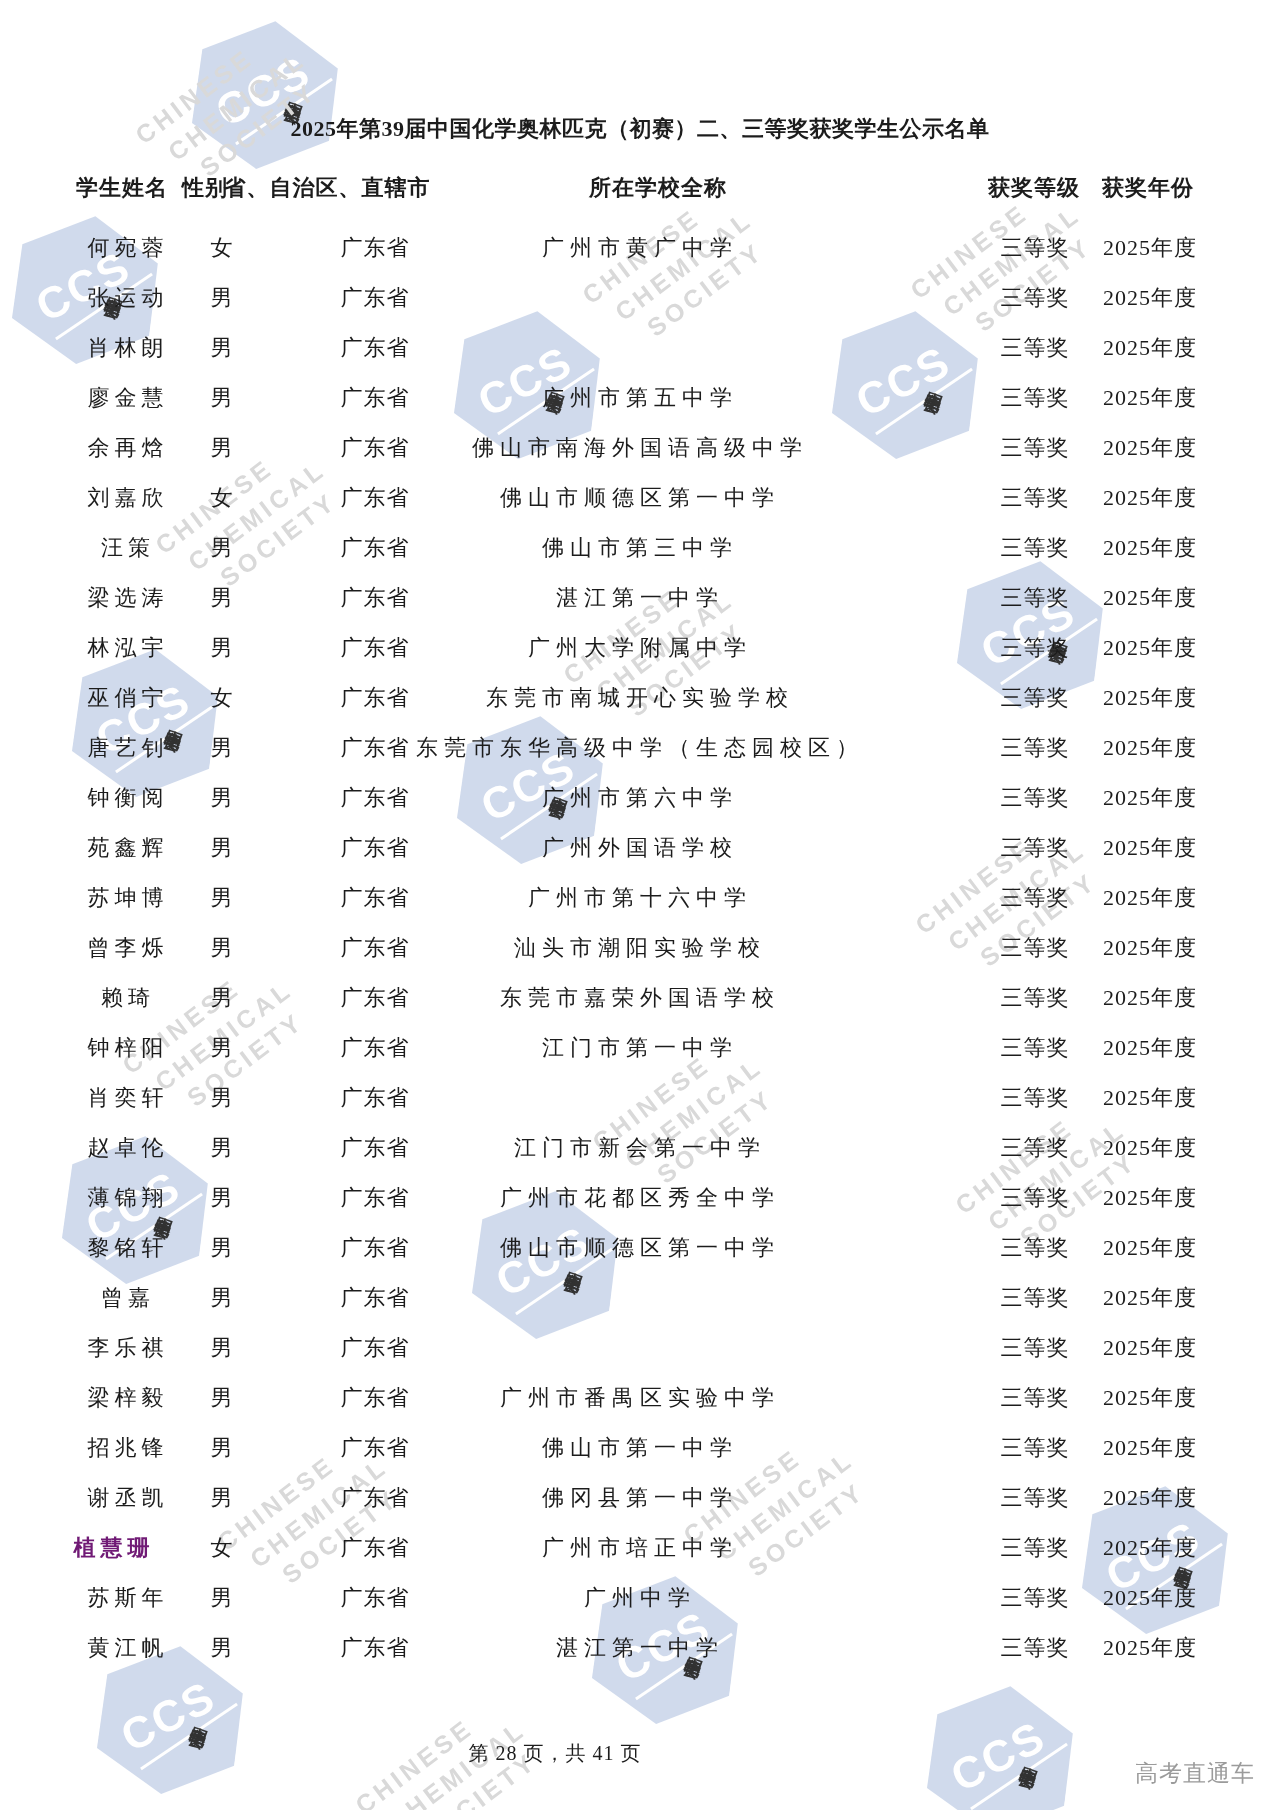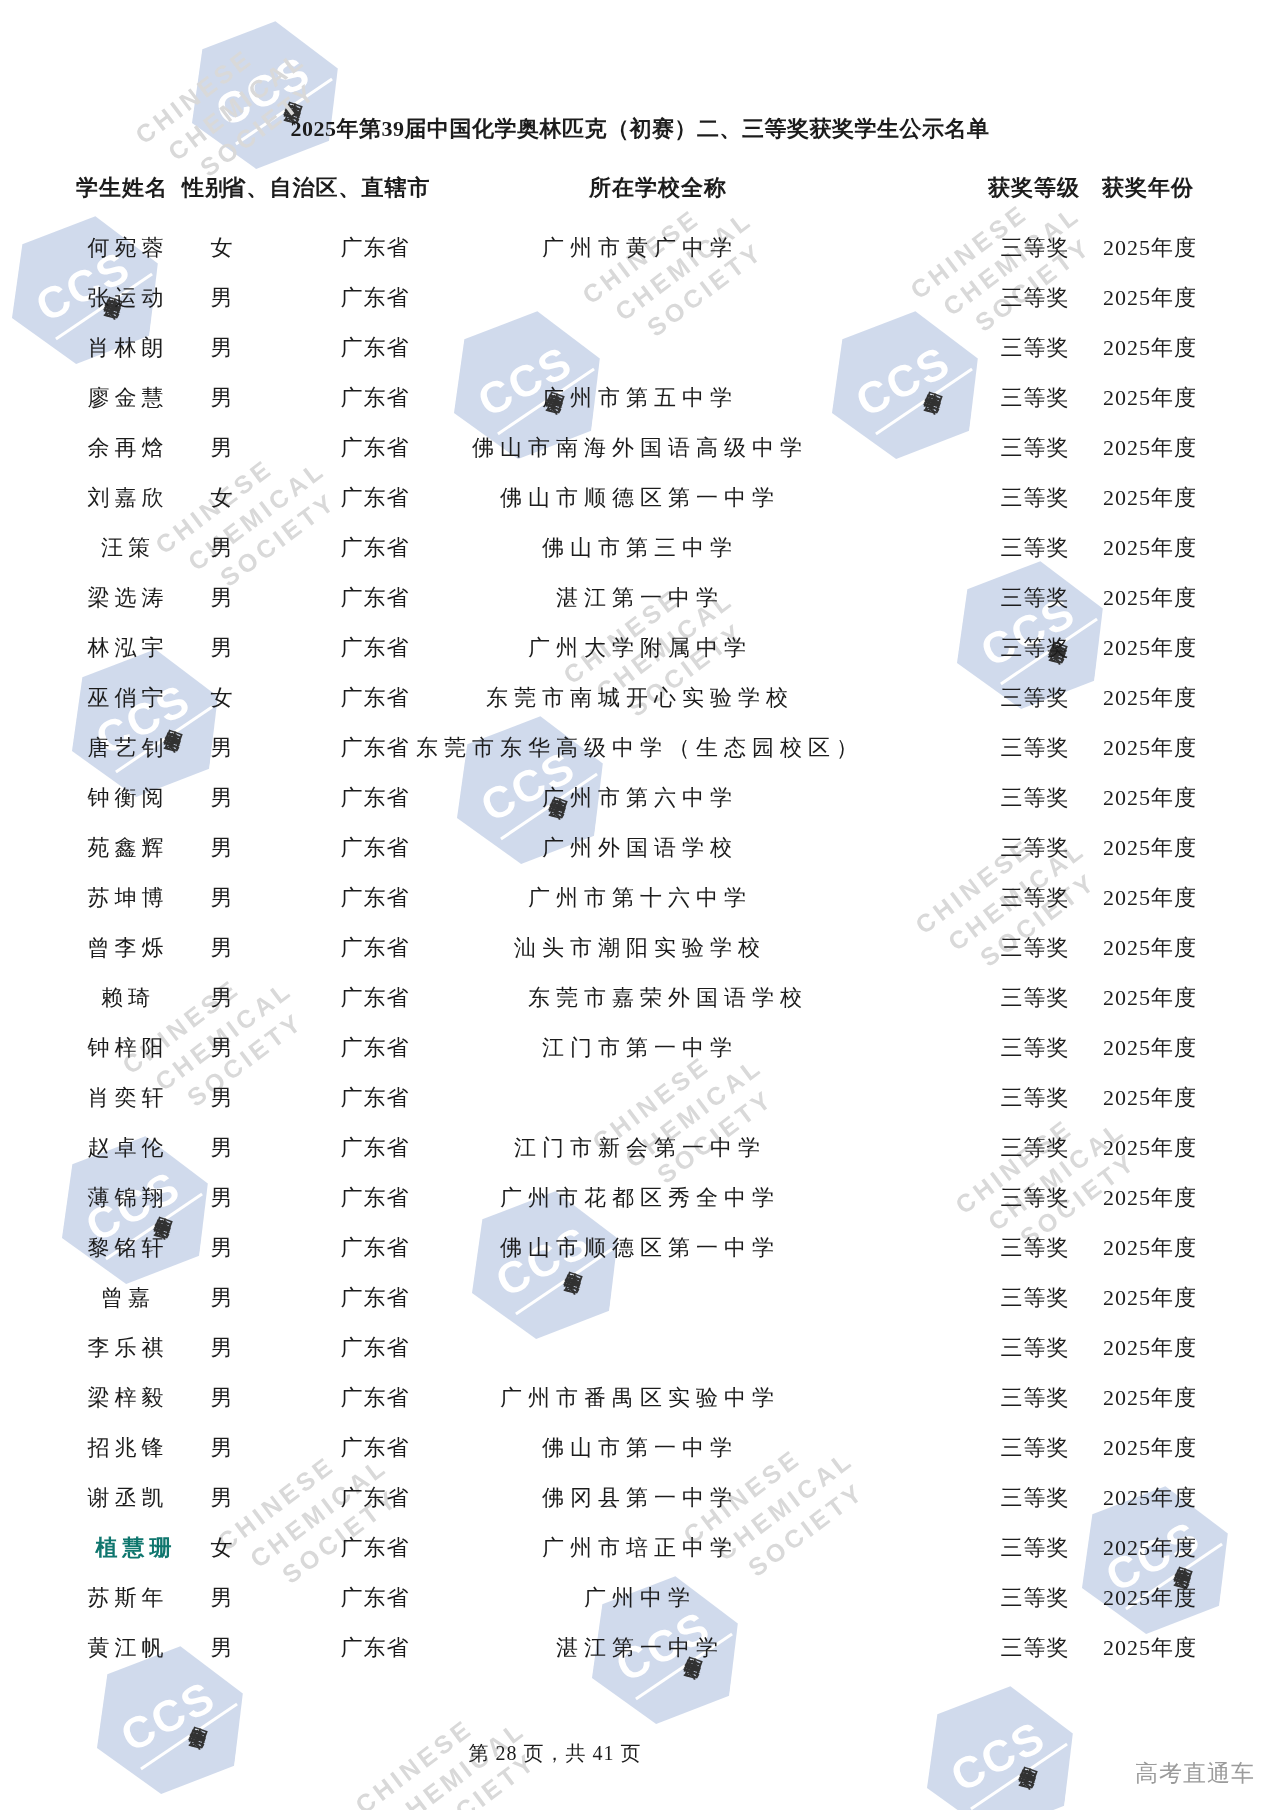--- a/index.html
+++ b/index.html
@@ -366,21 +366,21 @@
     <span class="cell c-gender" style="left:222px">男</span>
     <span class="cell c-prov" style="left:375px">广东省</span>
     <span class="cell c-school" style="left:640px">汕头市潮阳实验学校</span>
     <span class="cell c-award" style="left:1035px">三等奖</span>
     <span class="cell c-year" style="left:1150px">2025年度</span>
   </div>
         <div class="t-row" style="top: 973px;">
     <span class="cell c-name" style="left:128px">赖琦</span>
     <span class="cell c-gender" style="left:222px">男</span>
     <span class="cell c-prov" style="left:375px">广东省</span>
-    <span class="cell c-school" style="left:668px">东莞市嘉荣外国语学校</span>
+    <span class="cell c-school" style="left:640px">东莞市嘉荣外国语学校</span>
     <span class="cell c-award" style="left:1035px">三等奖</span>
     <span class="cell c-year" style="left:1150px">2025年度</span>
   </div>
         <div class="t-row" style="top: 1023px;">
     <span class="cell c-name" style="left:128px">钟梓阳</span>
     <span class="cell c-gender" style="left:222px">男</span>
     <span class="cell c-prov" style="left:375px">广东省</span>
     <span class="cell c-school" style="left:640px">江门市第一中学</span>
     <span class="cell c-award" style="left:1035px">三等奖</span>
     <span class="cell c-year" style="left:1150px">2025年度</span>
@@ -448,21 +448,21 @@
   </div>
         <div class="t-row" style="top: 1473px;">
     <span class="cell c-name" style="left:128px">谢丞凯</span>
     <span class="cell c-gender" style="left:222px">男</span>
     <span class="cell c-prov" style="left:375px">广东省</span>
     <span class="cell c-school" style="left:640px">佛冈县第一中学</span>
     <span class="cell c-award" style="left:1035px">三等奖</span>
     <span class="cell c-year" style="left:1150px">2025年度</span>
   </div>
         <div class="t-row" style="top: 1523px;">
-    <span class="cell c-name highlight" style="left: 136px; color: #0f766e;">植慧珊</span>
+    <span class="cell c-name highlight" style="left: 114px; color: #701a75;">植慧珊</span>
     <span class="cell c-gender" style="left:222px">女</span>
     <span class="cell c-prov" style="left:375px">广东省</span>
     <span class="cell c-school" style="left:640px">广州市培正中学</span>
     <span class="cell c-award" style="left:1035px">三等奖</span>
     <span class="cell c-year" style="left:1150px">2025年度</span>
   </div>
         <div class="t-row" style="top: 1573px;">
     <span class="cell c-name" style="left:128px">苏斯年</span>
     <span class="cell c-gender" style="left:222px">男</span>
     <span class="cell c-prov" style="left:375px">广东省</span>

